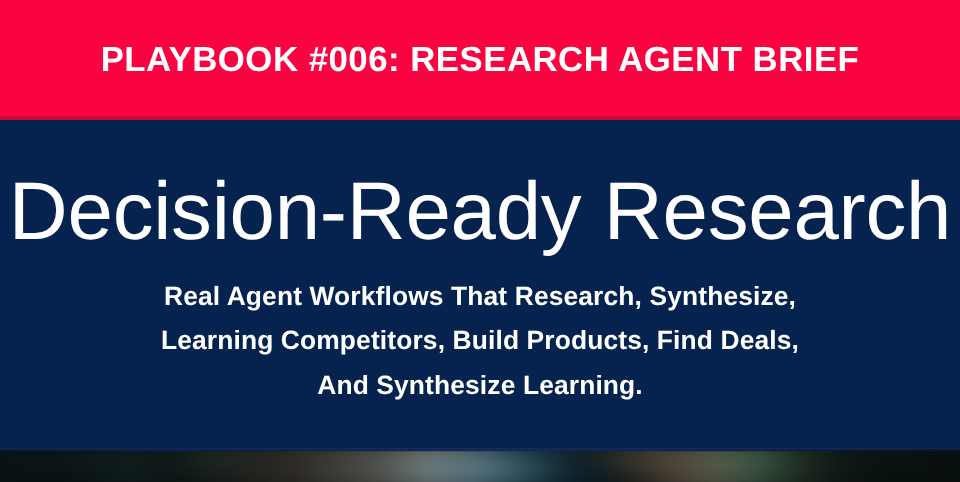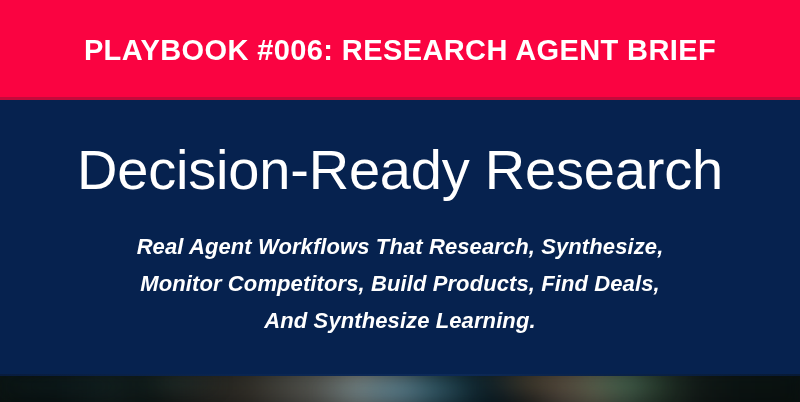--- a/index.html
+++ b/index.html
@@ -63,21 +63,21 @@
     z-index: 3;
   }
 
   .hero-title {
     position: absolute;
     left: 0;
     top: 140px;
     width: 800px;
     text-align: center;
     color: #ffffff;
-    font-size: 56px;
+    font-size: 68px;
     font-weight: normal;
     line-height: 1.08;
     letter-spacing: -0.2px;
     z-index: 4;
   }
 
   .hero-sub {
     position: absolute;
     left: 0;
     top: 228px;
@@ -86,21 +86,20 @@
     color: #ffffff;
     font-size: 22px;
     font-weight: bold;
     line-height: 37px;
     letter-spacing: 0.1px;
     z-index: 4;
   }
   .hero-sub .sub-line {
     display: block;
     white-space: nowrap;
-    font-style: italic;
   }
 
   
   .photo-strip {
     position: absolute;
     left: 0;
     top: 374px;
     width: 800px;
     height: 28px;
     overflow: hidden;
@@ -166,21 +165,21 @@
     <div class="banner-title">PLAYBOOK #006: RESEARCH AGENT BRIEF</div>
   </div>
   <div class="banner-rule"></div>
 
   <div class="body-panel"></div>
 
   <div class="hero-title">Decision-Ready Research</div>
 
   <div class="hero-sub">
     <span class="sub-line">Real Agent Workflows That Research, Synthesize,</span>
-    <span class="sub-line">Monitor Competitors, Build Products, Find Deals,</span>
+    <span class="sub-line">Learning Competitors, Build Products, Find Deals,</span>
     <span class="sub-line">And Synthesize Learning.</span>
   </div>
 
   <div class="photo-strip">
     <div class="photo-layer pl-base"></div>
     <div class="photo-layer pl-tint"></div>
     <div class="photo-layer pl-shade"></div>
     <div class="photo-seam"></div>
   </div>
 

